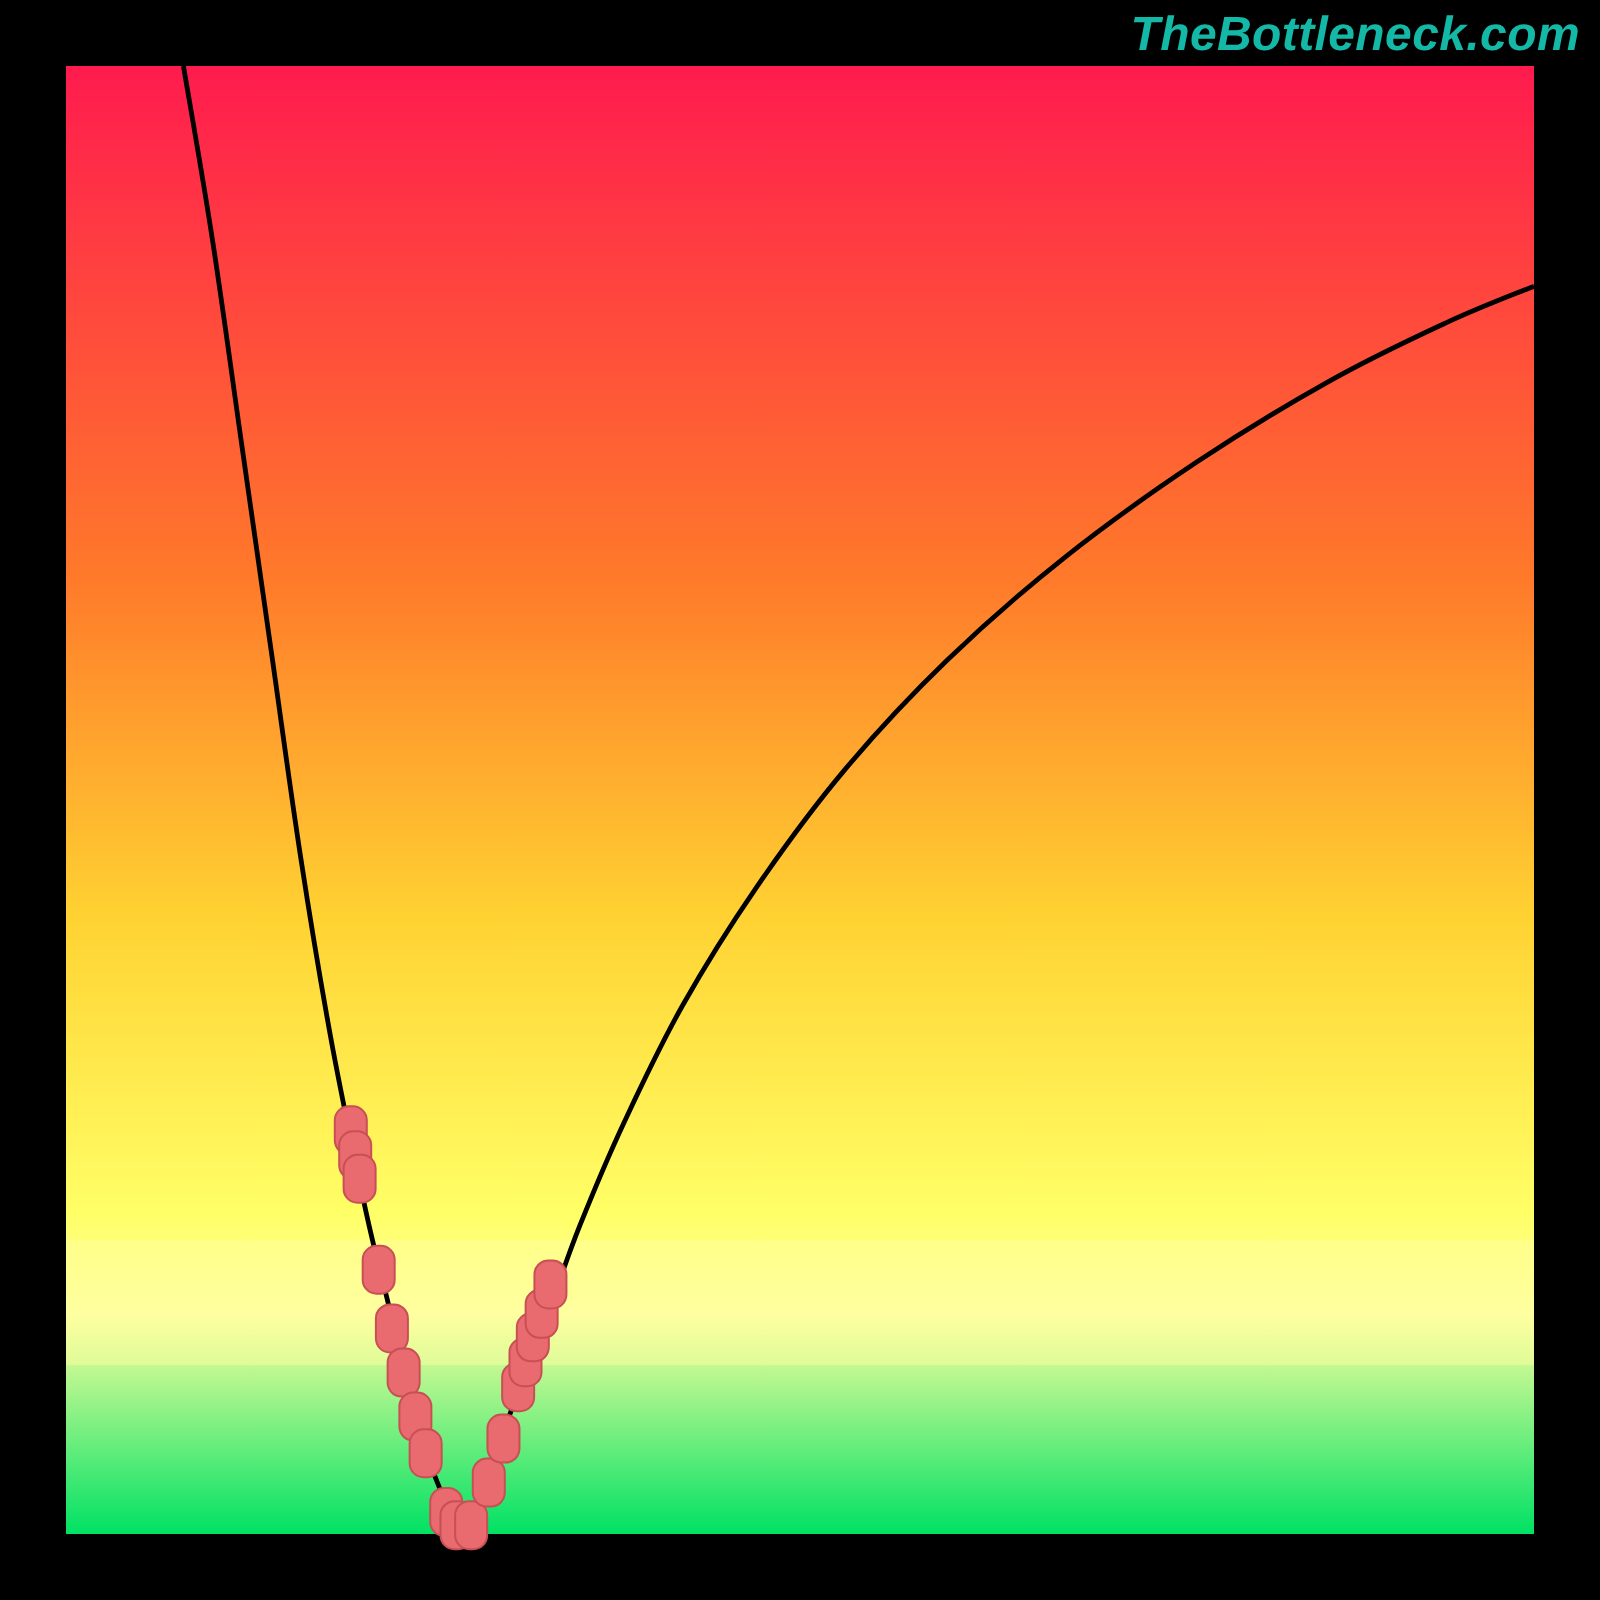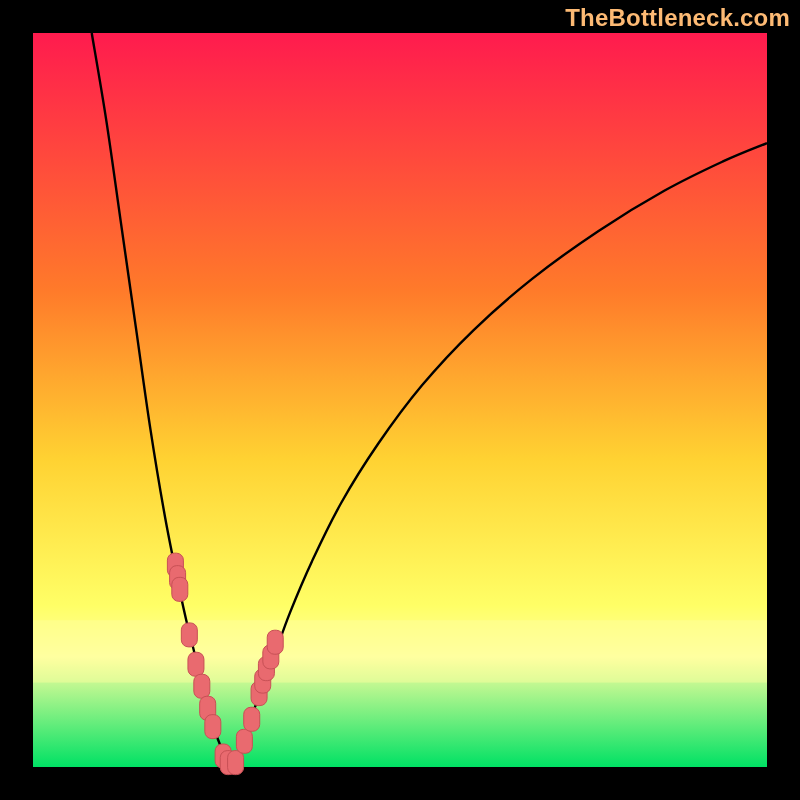--- a/index.html
+++ b/index.html
@@ -18,23 +18,24 @@
     height: 800px;
     background: #000;
   }
   .watermark {
     position: absolute;
     top: 4px;
     right: 10px;
     font-family: Arial, Helvetica, sans-serif;
     font-size: 24px;
     font-weight: 600;
-    color: #fdba74;
+    color: #14b8a6;
     letter-spacing: 0.2px;
     user-select: none;
+    font-style: italic;
   }
 </style>
 </head>
 <body>
 
 <div class="frame">
 
   <svg id="chart-svg" width="800" height="800" viewBox="0 0 800 800">
     <defs>
       <linearGradient id="bg-grad" x1="0" y1="0" x2="0" y2="1">

